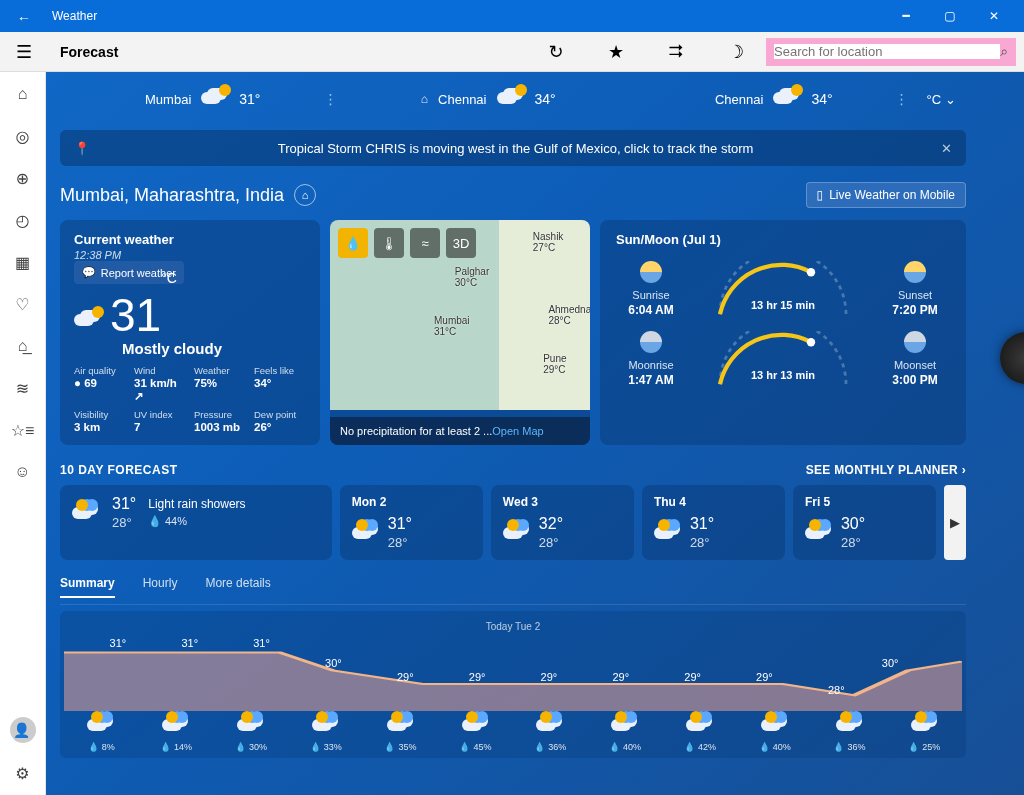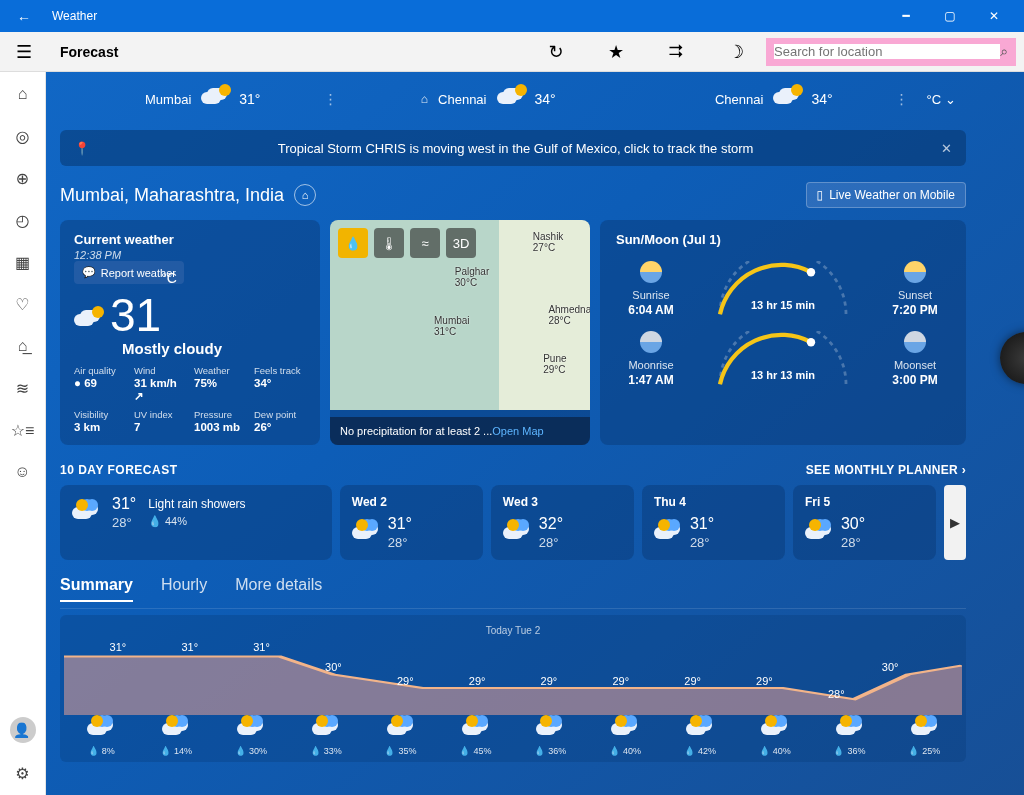--- a/index.html
+++ b/index.html
@@ -77,21 +77,21 @@
 .fc-card { background:rgba(8,55,116,.45); border-radius:8px; padding:10px 12px; font-size:12px;}
 .fc-day { font-weight:600; margin-bottom:6px;}
 .fc-body { display:flex; align-items:center; gap:8px;}
 .fc-ic { font-size:26px;}
 .fc-temps .hi { font-size:16px;}
 .fc-temps .lo { font-size:13px; opacity:.8; margin-top:2px;}
 .fc-today { display:flex; gap:12px; align-items:center;}
 .fc-today .desc { flex:1; font-size:12px;}
 .fc-today .rain { font-size:11px; opacity:.85; margin-top:4px;}
 .fc-next { width:22px; background:#f2f2f2; border-radius:4px; display:flex;align-items:center;justify-content:center;color:#333; font-size:13px;}
-.detail-tabs { display:flex; gap:28px; margin-top:16px; font-size:16px; border-bottom:1px solid rgba(255,255,255,.12); padding-bottom:6px;}
+.detail-tabs { display:flex; gap:28px; margin-top:16px; font-size:12px; border-bottom:1px solid rgba(255,255,255,.12); padding-bottom:6px;}
 .dtab { padding-bottom:6px; opacity:.8;}
 .dtab.active { border-bottom:2px solid #fff; font-weight:600; opacity:1;}
 .chart { margin-top:6px; background:rgba(8,55,116,.3); border-radius:6px; padding:10px 4px 6px; position:relative;}
 .chart-top { position:relative; height:90px;}
 .chart-top svg { width:100%; height:100%;}
 .chart-temps { position:absolute; inset:0;}
 .ctemp { position:absolute; font-size:11px; transform:translate(-50%,0);}
 .chart-labeltop { position:absolute; top:0; left:0; right:0; text-align:center; font-size:10px; opacity:.7;}
 .chart-bottom { display:flex; margin-top:4px;}
 .hr { flex:1; text-align:center; font-size:9.5px;}
@@ -215,21 +215,21 @@
               </div>
               <div>
                 <div class="lbl">Wind</div>
                 <div class="val">31 km/h ↗</div>
               </div>
               <div>
                 <div class="lbl">Weather</div>
                 <div class="val">75%</div>
               </div>
               <div>
-                <div class="lbl">Feels track</div>
+                <div class="lbl">Feels like</div>
                 <div class="val">34°</div>
               </div>
               <div>
                 <div class="lbl">Visibility</div>
                 <div class="val">3 km</div>
               </div>
               <div>
                 <div class="lbl">UV index</div>
                 <div class="val">7</div>
               </div>
@@ -314,21 +314,21 @@
             <div class="fc-today">
               <span class="fc-ic"><span class="wcloud sun wrain"></span></span>
               <div class="fc-temps">
                 <div class="hi">31°</div>
                 <div class="lo">28°</div>
               </div>
               <div class="desc">Light rain showers<div class="rain">💧 44%</div></div>
             </div>
           </div>
           <div class="fc-card">
-            <div class="fc-day">Wed 2</div>
+            <div class="fc-day">Mon 2</div>
             <div class="fc-body">
               <span class="fc-ic"><span class="wcloud sun wrain"></span></span>
               <div class="fc-temps">
                 <div class="hi">31°</div>
                 <div class="lo">28°</div>
               </div>
             </div>
           </div>
           <div class="fc-card">
             <div class="fc-day">Wed 3</div>

